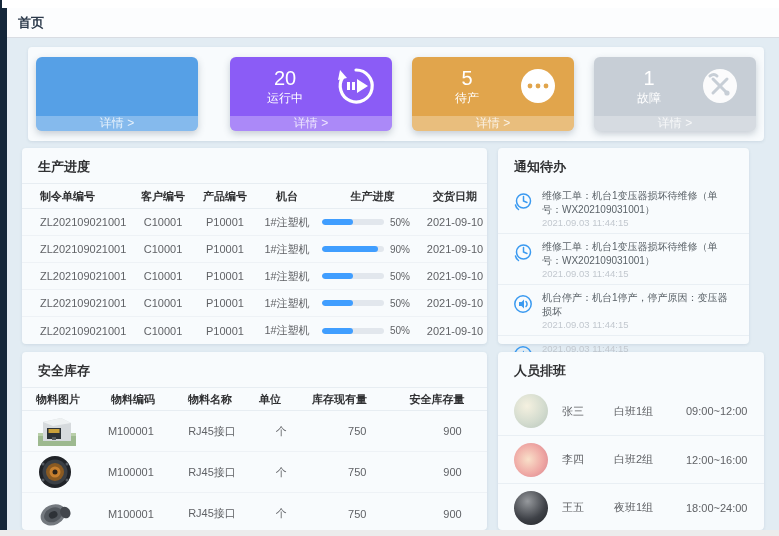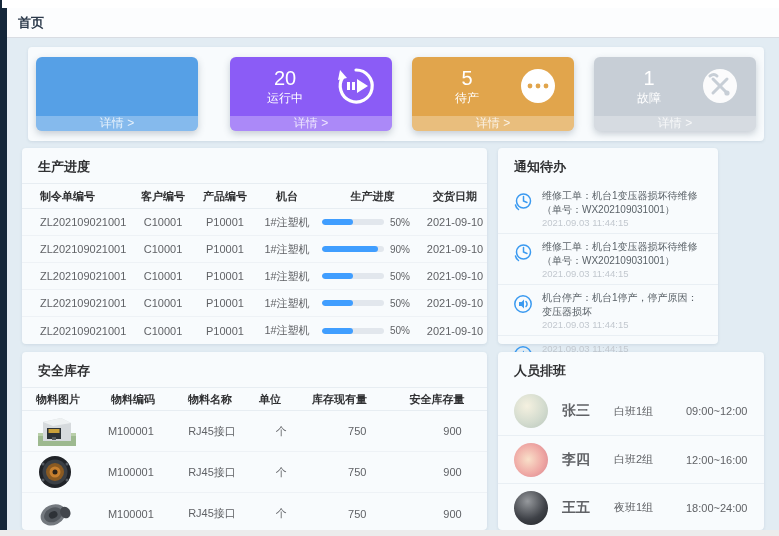--- a/index.html
+++ b/index.html
@@ -50,36 +50,36 @@
 
   
   .inventory { left:15px; top:314px; width:465px; height:178px; }
   .inventory .tbl-head { height:24px; }
   .inventory .tbl-row { height:41px;gap:28px; }
   .i1 { width:72px; text-align:left; padding-left:14px; }
   .i2 { width:78px; } .i3 { width:76px; } .i4 { width:44px; }
   .i5 { width:95px; } .i6 { width:100px; }
 
   
-  .notifications { left:491px; top:110px; width:220px; height:196px; }
+  .notifications { left:491px; top:110px; width:251px; height:196px; }
   .notif-item { display:flex; padding:6px 14px 5px; cursor:pointer; }
   .notif-item + .notif-item { border-top:1px solid #e9eff4; }
   .notif-icon { width:22px; height:22px; flex:none; margin:2px 8px 0 0; }
   .notif-text { font-size:10px; line-height:1.35; color:#5a6268; }
   .notif-time { font-size:9.5px; color:#c2c8cf; margin-top:1px; }
 
   
   .schedule { left:491px; top:314px; width:266px; height:178px; }
   .sched-row { display:flex; align-items:center; height:48px; padding:0 16px; }
   .sched-row + .sched-row { border-top:1px solid #e9eff4; }
   .avatar { width:34px; height:34px; border-radius:50%; flex:none; margin-right:14px; }
   .avatar.a1 { background:radial-gradient(circle at 38% 35%, #f5f1e0, #d4dccf 55%, #b8c6bc); }
   .avatar.a2 { background:radial-gradient(circle at 42% 48%, #f9e0c9, #efa9a5 55%, #d8808c); }
   .avatar.a3 { background:radial-gradient(circle at 40% 30%, #96999d, #3e4147 58%, #222428); }
-  .sched-name { width:52px; font-size:14px; color:#606266;font-weight:bold; }
+  .sched-name { width:52px; font-size:11px; color:#606266; }
   .sched-shift { width:72px; font-size:11px; color:#606266; }
   .sched-time { font-size:11px; color:#606266; }
 
   .mat-img { display:block; }
 </style>
 </head>
 <body>
 
 <div class="side-strip"></div>
 <div class="top-strip"></div>

